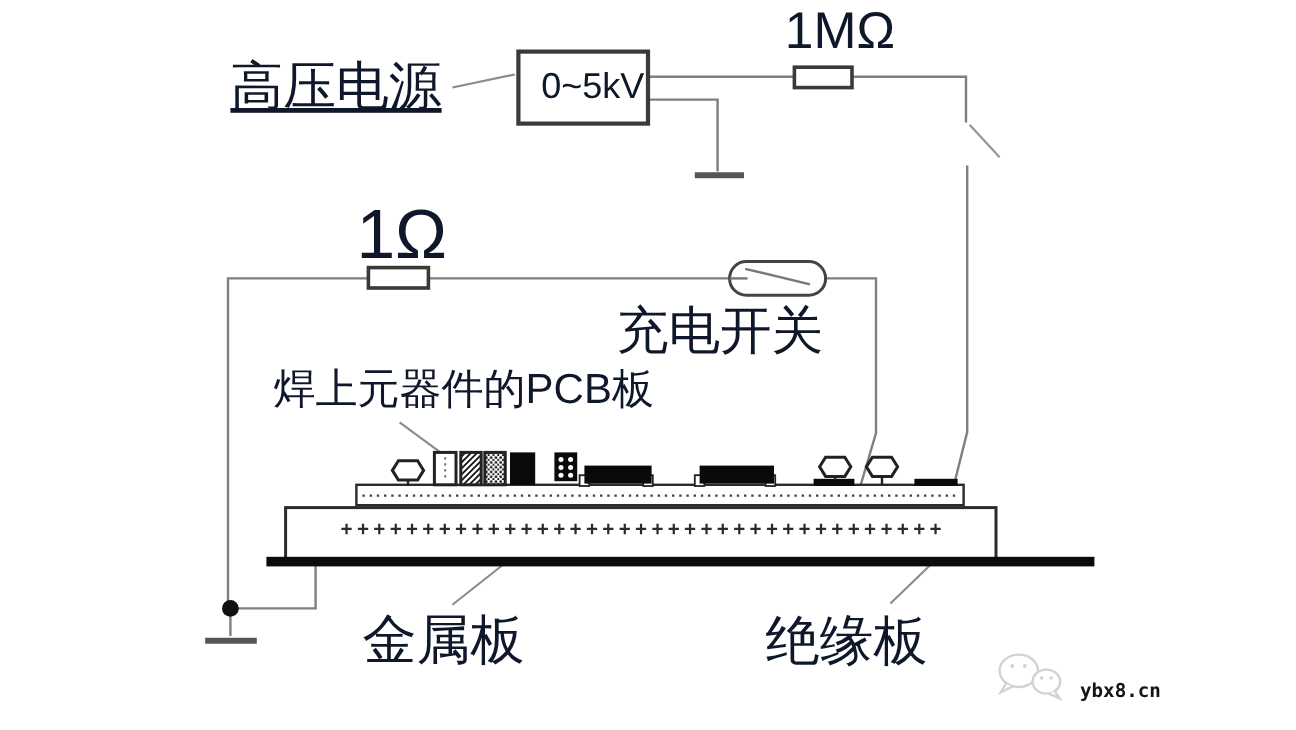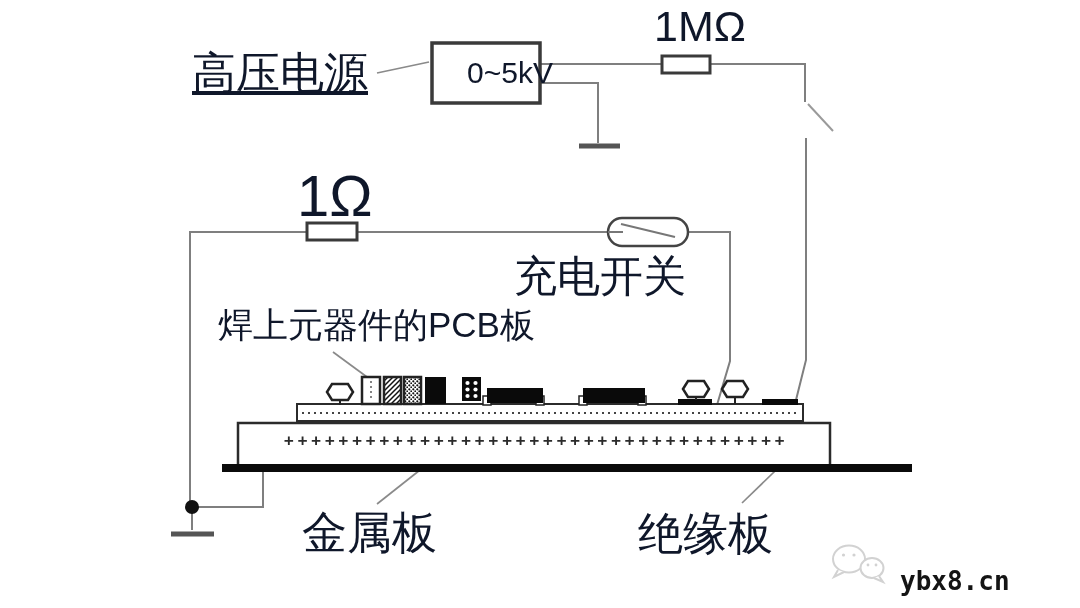--- a/index.html
+++ b/index.html
@@ -2,38 +2,38 @@
 <html><head>
 <meta charset="utf-8">
 <style>
   html,body{margin:0;padding:0;background:#fff;}
   #stage{
     position:relative;width:1080px;height:608px;background:#ffffff;overflow:hidden;
     font-family:"Liberation Sans",sans-serif;color:#1a1a1a;
   }
   .lbl{position:absolute;white-space:nowrap;line-height:1.05;color:#0f172a;}
   .lbl-hv     {left:192px;top:50px;font-size:44px;text-decoration:underline;}
-  .lbl-box    {left:456px;top:43px;width:108px;height:60px;display:flex;align-items:center;justify-content:center;font-size:30px;}
+  .lbl-box    {left:440px;top:43px;width:108px;height:60px;display:flex;align-items:center;justify-content:center;font-size:30px;}
   .lbl-r1m    {left:654px;top:4px;font-size:43px;}
   .lbl-chsw   {left:613px;top:90px;font-size:43px;}
   .lbl-r1     {left:297px;top:166px;font-size:58px;}
   .lbl-dissw  {left:514px;top:254px;font-size:43px;}
-  .lbl-pcb    {left:218px;top:307px;font-size:35px;}
+  .lbl-pcb    {left:228px;top:307px;font-size:35px;}
   .lbl-metal  {left:302px;top:510px;font-size:45px;font-family:Liberation Serif, serif;}
   .lbl-insul  {left:638px;top:510px;font-size:45px;text-align:right;}
   .plus-row{
     position:absolute;left:284px;top:431px;font-family:"DejaVu Sans Mono",monospace;
     font-size:16px;font-weight:bold;letter-spacing:4px;color:#2b2b2b;
   }
   .wm-brand{
     position:absolute;left:884px;top:544px;font-size:28px;letter-spacing:1px;
     color:#d6d6d6;text-shadow:0 1px 0 #f2f2f2;
   }
   .wm-site{
-    position:absolute;left:900px;top:566px;font-size:26px;font-weight:bold;
+    position:absolute;left:900px;top:566px;font-size:16px;font-weight:bold;
     font-family:"DejaVu Sans Mono",monospace;color:#141414;
   }
   svg{position:absolute;left:0;top:0;}
 </style>
 </head>
 <body>
 
 <div id="stage">
 
   <svg width="1080" height="608" viewBox="0 0 1080 608">

